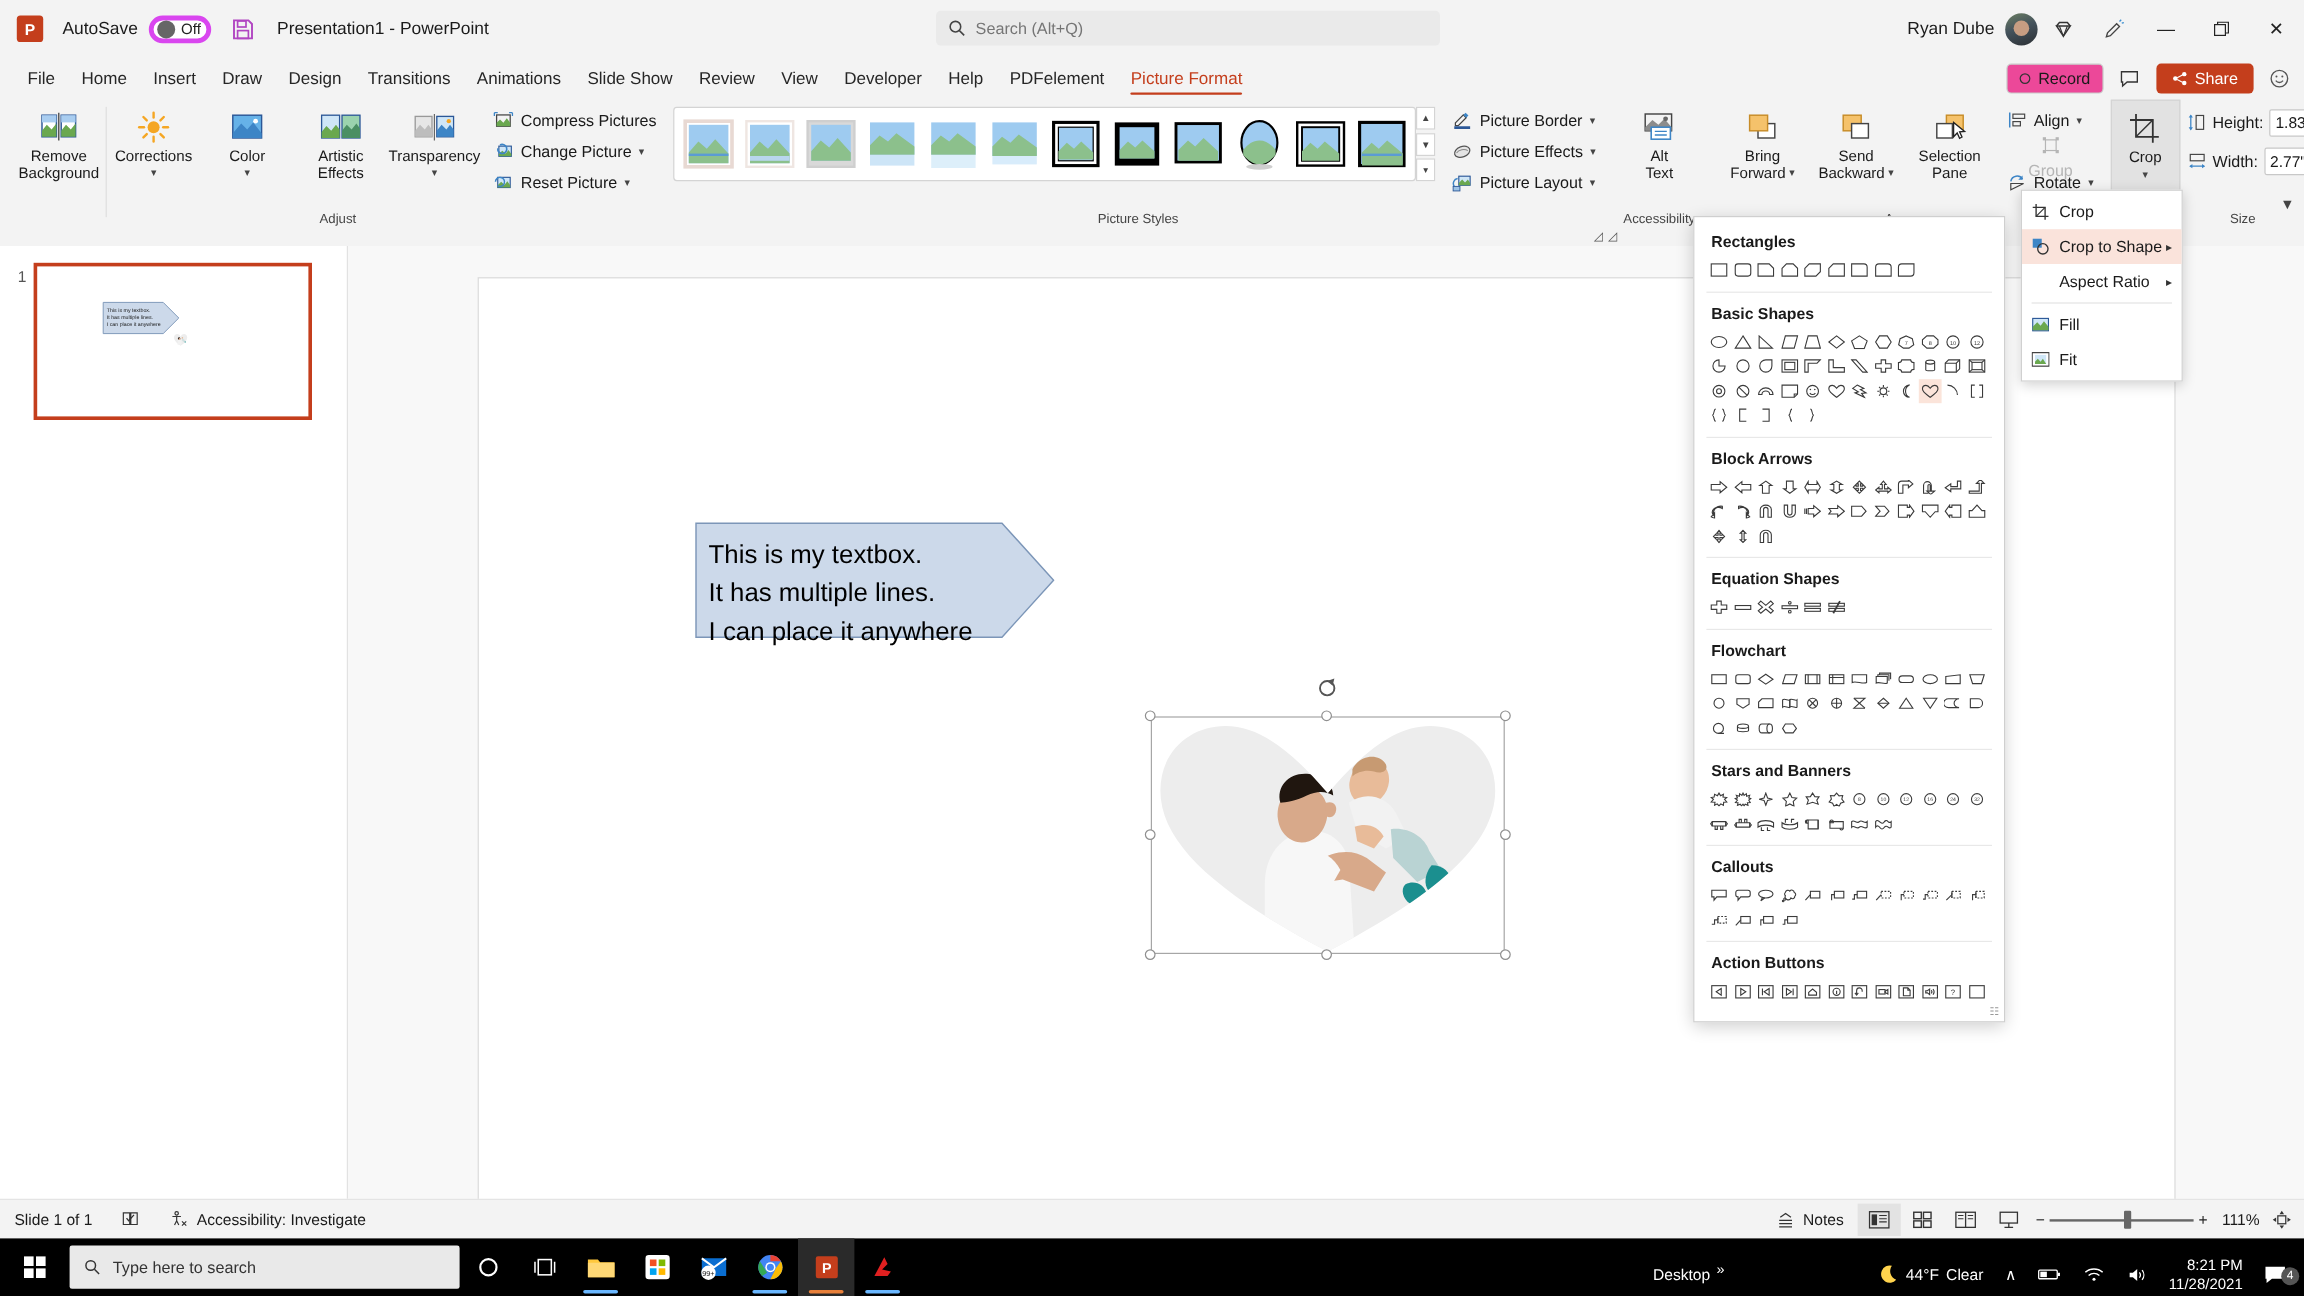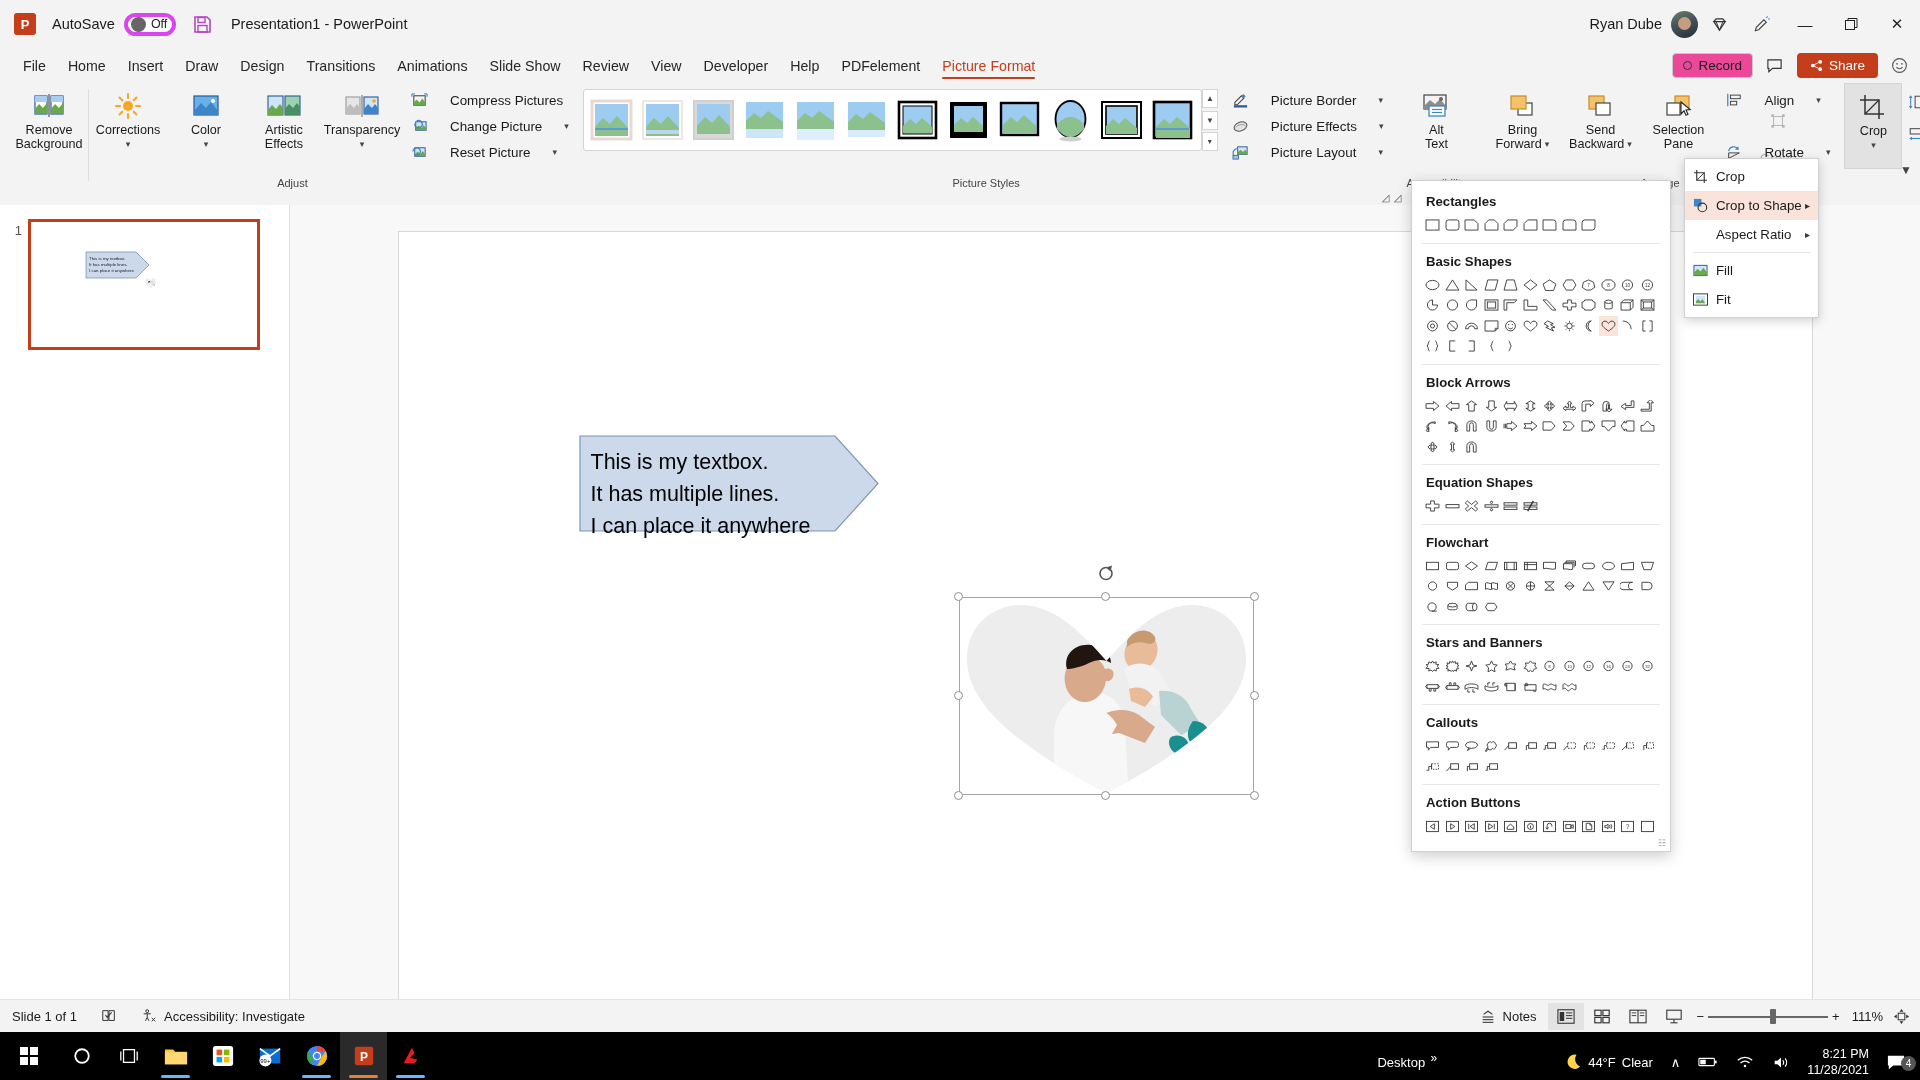--- a/index.html
+++ b/index.html
@@ -52,21 +52,21 @@
   
   .ribbon { height:125px; background:#f3f3f3; display:flex; position:relative; padding-left:6px;}
   .rgroup { display:flex; flex-direction:column; align-items:center; justify-content:flex-start;
       position:relative; padding:3px 4px 0 4px; }
   .rgroup-body { display:flex; align-items:flex-start; height:94px; }
   .rgroup-title { font-size:11px; color:#444; text-align:center; width:100%; }
   .rsep { width:1px; background:#dedede; height:92px; margin-top:6px; }
   .bigbtn { width:78px; display:flex; flex-direction:column; align-items:center; padding-top:6px;
       font-size:12.6px; line-height:14px; text-align:center; cursor:default;}
   .bigbtn .ic { height:34px; display:flex; align-items:center; justify-content:center; }
-  .smallbtn { display:flex; align-items:center; gap:22px; height:26px; padding:0 6px; font-size:13.4px;
+  .smallbtn { display:flex; align-items:center; gap:6px; height:26px; padding:0 6px; font-size:13.4px;
       white-space:nowrap; cursor:default;}
   .chev { font-size:9px; color:#444; }
   
   .gallery { border:1px solid #d4d4d4; background:#fff; border-radius:3px; height:62px;
       display:flex; align-items:center; padding:3px 4px; gap:3px; margin-top:6px;}
   .gthumb { width:48px; height:50px; display:flex; align-items:center; justify-content:center; }
   .gal-scroll{ display:flex;flex-direction:column; margin-top:6px; height:62px; justify-content:space-between;}
   .gal-scroll div{width:16px;height:19px;border:1px solid #d4d4d4;background:#fff;font-size:8px;
       display:flex;align-items:center;justify-content:center;color:#444;}
   .sizebox { display:flex; align-items:center; gap:5px; height:26px; font-size:13.4px; }
@@ -145,20 +145,29 @@
   </div>
   <div class="save-icon">
     <svg width="21" height="21" viewBox="0 0 21 21">
         <path d="M3 3h12l3 3v12H3z" fill="none" stroke="#b146c2" stroke-width="1.6"></path>
         <rect x="6" y="3.5" width="7" height="5" fill="none" stroke="#b146c2" stroke-width="1.4"></rect>
         <rect x="6" y="11.5" width="9" height="6.5" fill="none" stroke="#b146c2" stroke-width="1.4"></rect>
       </svg>
   </div>
   <span class="doc-title">Presentation1  -  PowerPoint</span>
 
+  <div class="search-wrap">
+    <span class="mag">
+      <svg width="15" height="15" viewBox="0 0 15 15">
+          <circle cx="6.2" cy="6.2" r="4.4" fill="none" stroke="#444" stroke-width="1.3"></circle>
+          <line x1="9.5" y1="9.5" x2="13.5" y2="13.5" stroke="#444" stroke-width="1.3"></line>
+        </svg>
+    </span>
+    <input readonly="" placeholder="Search (Alt+Q)" style="">
+  </div>
 
   <div class="tb-right">
     <span class="user-name">Ryan Dube</span>
     <div class="avatar"></div>
     <div class="tb-icon">
       <svg width="19" height="19" viewBox="0 0 20 20">
           <path d="M4 7h12l-6 9z" fill="none" stroke="#333" stroke-width="1.3"></path>
           <path d="M4 7l2.5-3h7L16 7" fill="none" stroke="#333" stroke-width="1.3"></path>
           <path d="M6.5 7l3.5 9 3.5-9" fill="none" stroke="#333" stroke-width="1"></path>
         </svg>
@@ -1836,20 +1845,29 @@
 </div>
 
 <div class="taskbar">
   <span class="tb-start">
     <svg width="20" height="20" viewBox="0 0 20 20">
         <rect x="1" y="1" width="8" height="8" fill="#fff"></rect>
         <rect x="11" y="1" width="8" height="8" fill="#fff"></rect>
         <rect x="1" y="11" width="8" height="8" fill="#fff"></rect>
         <rect x="11" y="11" width="8" height="8" fill="#fff"></rect>
       </svg>
+  </span>
+  <span class="tb-search">
+    <span>
+      <svg width="14" height="14" viewBox="0 0 15 15">
+          <circle cx="6" cy="6" r="4.3" fill="none" stroke="#333" stroke-width="1.3"></circle>
+          <line x1="9.3" y1="9.3" x2="13.5" y2="13.5" stroke="#333" stroke-width="1.3"></line>
+        </svg>
+    </span>
+    <span>Type here to search</span>
   </span>
   <span class="tb-app">
     <svg width="18" height="18" viewBox="0 0 20 20">
         <circle cx="10" cy="10" r="7.5" fill="none" stroke="#fff" stroke-width="2"></circle>
       </svg>
   </span>
   <span class="tb-app">
     <svg width="20" height="18" viewBox="0 0 22 18">
         <rect x="5" y="2" width="12" height="14" fill="none" stroke="#fff" stroke-width="1.4"></rect>
         <line x1="2" y1="4" x2="2" y2="14" stroke="#fff" stroke-width="1.4"></line>

